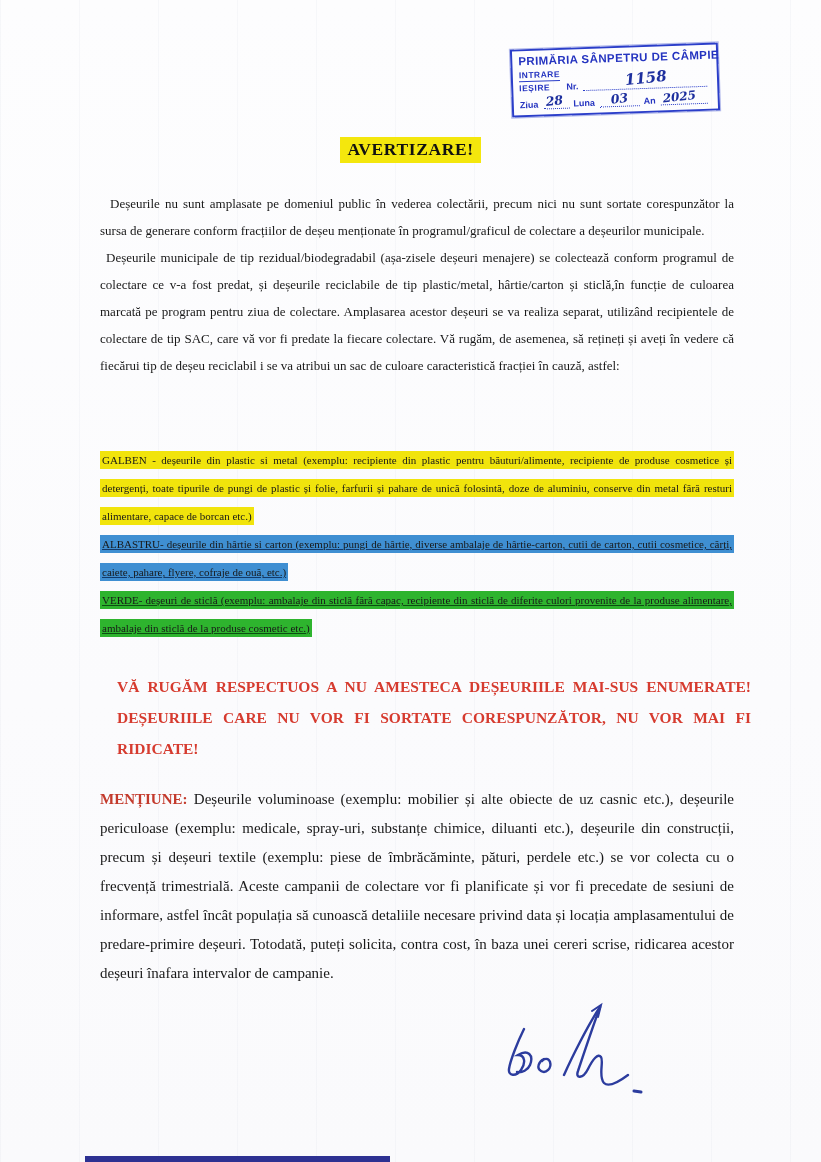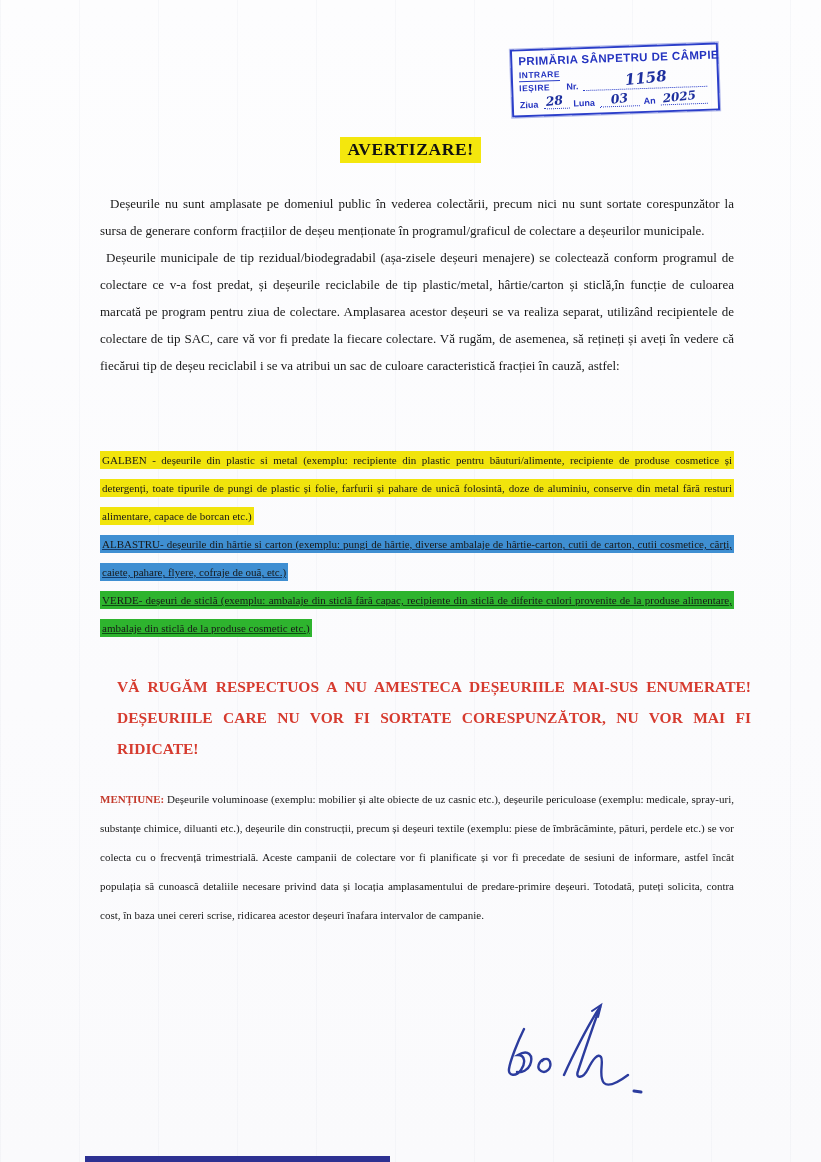--- a/index.html
+++ b/index.html
@@ -85,21 +85,21 @@
   .hl-green{background:#2eb42e;text-decoration:underline;text-decoration-color:#0c4d12;}
 
   
   .warning{
     top:654px;
     font-size:15.5px;font-weight:bold;color:#d63b2f;
     line-height:31px;text-align:justify;margin:17px;
   }
 
   
-  .mention{top:785px;font-size:11px;line-height:29px;text-align:justify;margin:0;font-family:Liberation Serif, serif;}
+  .mention{top:785px;font-size:15px;line-height:29px;text-align:justify;margin:0;font-family:Liberation Serif, serif;}
   .mention-label{color:#c33a2c;font-weight:bold;}
 
   
   .signature{position:absolute;left:488px;top:995px;width:170px;height:110px;}
   .signature svg{width:100%;height:100%;}
 
   
   .bottom-strip{
     position:absolute;left:85px;bottom:0;width:305px;height:6px;
     background:#2d3192;

